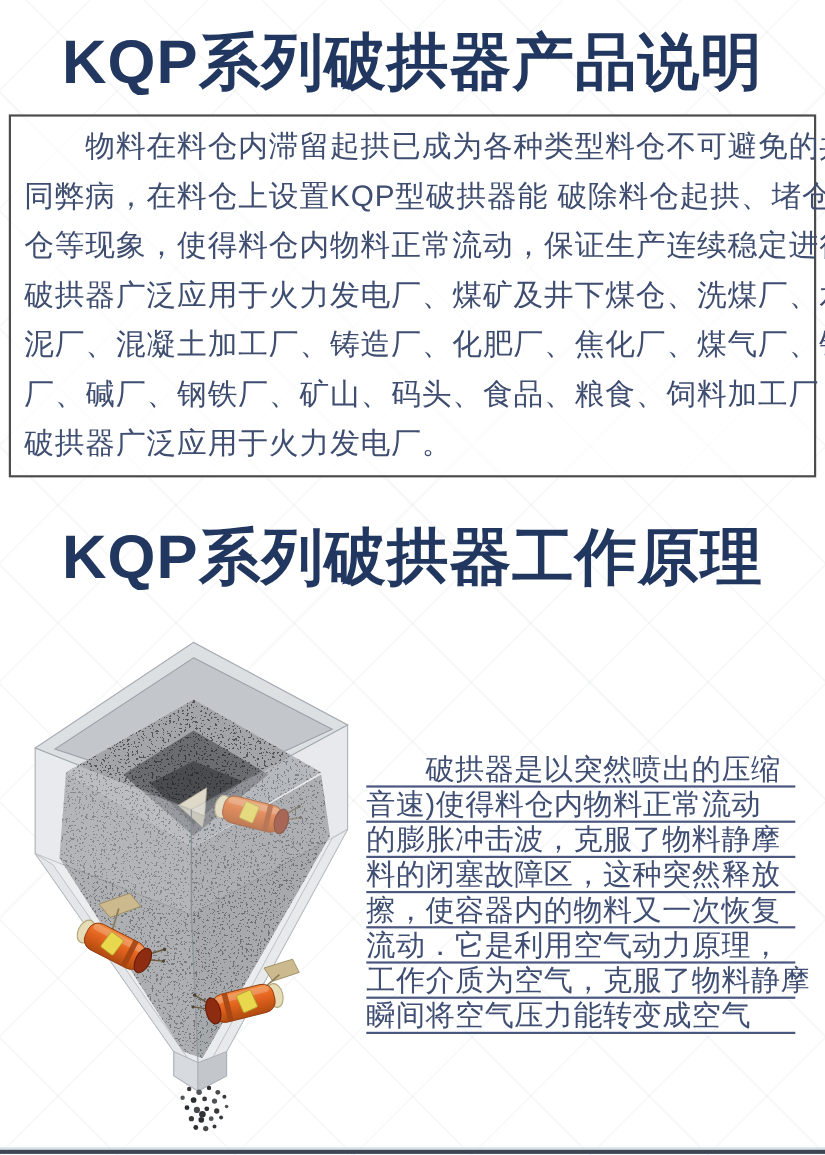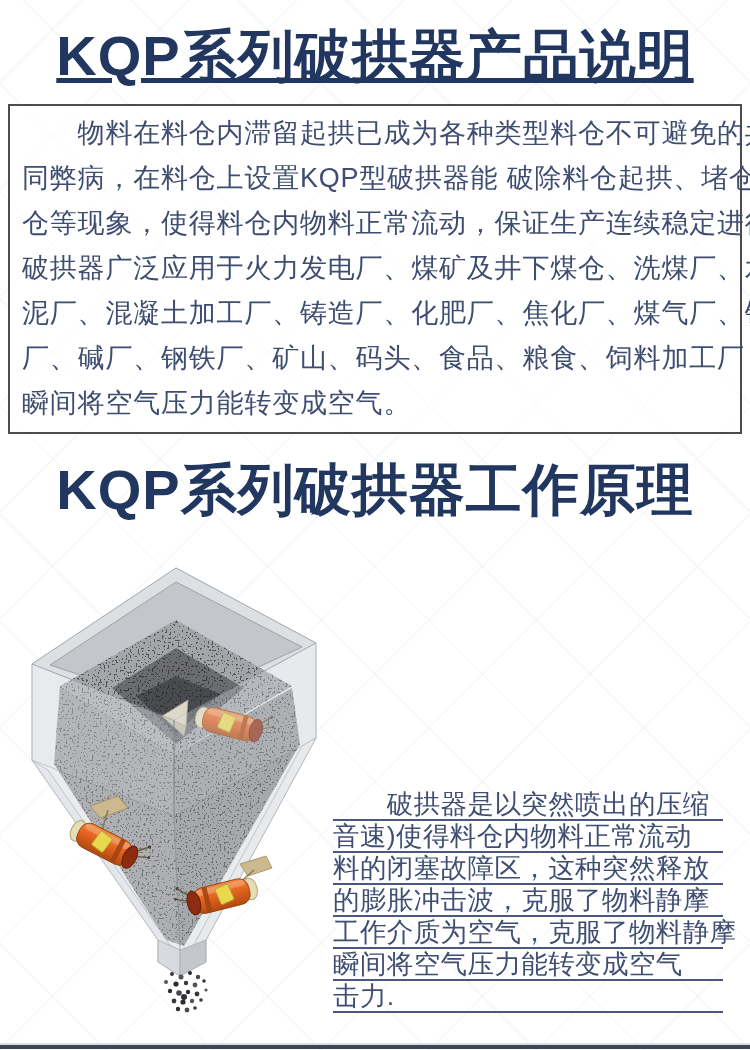--- a/index.html
+++ b/index.html
@@ -12,32 +12,32 @@
     content:"";position:absolute;inset:0;pointer-events:none;z-index:0;
     background:
       repeating-linear-gradient(45deg, transparent 0 74px, rgba(130,140,150,0.06) 74px 76px),
       repeating-linear-gradient(-45deg, transparent 0 74px, rgba(130,140,150,0.05) 74px 76px);
   }
   .page{position:relative;z-index:1;width:750px;height:1050px;}
   .sec-title{
     margin:0;text-align:center;font-weight:800;
     font-size:56px;line-height:68px;letter-spacing:1px;color:#21375f;
   }
-  .sec-title.first{padding-top:22px;text-decoration:underline;}
-  .sec-title.second{margin-top:22px;text-align:center;}
+  .sec-title.first{padding-top:22px;}
+  .sec-title.second{margin-top:38px;text-align:center;}
   .intro-box{
     margin:14px 8px 0 8px;border:2px solid #4c4c4c;background:rgba(255,255,255,0.6);
     padding:5px 10px 6px 12px;
   }
   .intro-line{
     white-space:nowrap;font-size:27px;line-height:45px;letter-spacing:0.8px;
     color:#3e4d70;overflow:visible;
   }
   .principle-row{
-    display:flex;align-items:flex-end;margin-top:24px;padding-left:16px;
+    display:flex;align-items:center;margin-top:24px;padding-left:16px;
   }
   .hopper-wrap{flex:0 0 auto;width:340px;height:465px;margin-right:-23px;}
   .principle-text{flex:0 0 auto;width:390px;margin-top:30px;}
   .principle-line{
     box-sizing:border-box;height:32px;line-height:30px;border-bottom:2px solid #4a5880;
     font-size:26.5px;letter-spacing:0.4px;color:#3f4e72;white-space:nowrap;overflow:visible;
   }
   .bottom-bar{
     position:absolute;left:0;top:1045px;width:750px;height:4px;background:#3e4653;
   }
@@ -53,21 +53,21 @@
   <h1 class="sec-title first">KQP系列破拱器产品说明</h1>
 
   <div class="intro-box">
     <div>
         <div class="intro-line">　　物料在料仓内滞留起拱已成为各种类型料仓不可避免的共</div>
         <div class="intro-line">同弊病，在料仓上设置KQP型破拱器能 破除料仓起拱、堵仓粘</div>
         <div class="intro-line">仓等现象，使得料仓内物料正常流动，保证生产连续稳定进行</div>
         <div class="intro-line">破拱器广泛应用于火力发电厂、煤矿及井下煤仓、洗煤厂、水</div>
         <div class="intro-line">泥厂、混凝土加工厂、铸造厂、化肥厂、焦化厂、煤气厂、铝</div>
         <div class="intro-line">厂、碱厂、钢铁厂、矿山、码头、食品、粮食、饲料加工厂</div>
-        <div class="intro-line">瞬间将空气压力能转变成空气。</div>
+        <div class="intro-line">破拱器广泛应用于火力发电厂。</div>
       </div>
   </div>
 
   <h1 class="sec-title second">KQP系列破拱器工作原理</h1>
 
   <div class="principle-row">
 
     <div class="hopper-wrap">
       <svg width="340" height="465" viewBox="0 0 340 465" xmlns="http://www.w3.org/2000/svg">
         <defs>
@@ -175,22 +175,23 @@
           <polygon points="224,316 250,308 256,320 232,328" fill="#cdb98e" stroke="#9a8a60" stroke-width="0.8"></polygon>
           <line x1="238" y1="322" x2="222" y2="336" stroke="#8a7a55" stroke-width="1.5"></line>
           <use href="#cannon" transform="translate(206,348) scale(-1,1) rotate(14)"></use>
         </g>
       </svg>
     </div>
 
     <div class="principle-text">
         <div class="principle-line">　　破拱器是以突然喷出的压缩</div>
         <div class="principle-line">音速)使得料仓内物料正常流动</div>
+        <div class="principle-line">的膨胀冲击波，克服了物料静摩</div>
         <div class="principle-line">料的闭塞故障区，这种突然释放</div>
-        <div class="principle-line">的膨胀冲击波，克服了物料静摩</div>
+        <div class="principle-line">擦，使容器内的物料又一次恢复</div>
+        <div class="principle-line">流动．它是利用空气动力原理，</div>
         <div class="principle-line">工作介质为空气，克服了物料静摩</div>
         <div class="principle-line">瞬间将空气压力能转变成空气</div>
-        <div class="principle-line">击力.</div>
       </div>
   </div>
 
   <div class="bottom-bar"></div>
 </div>
 
 </body></html>

